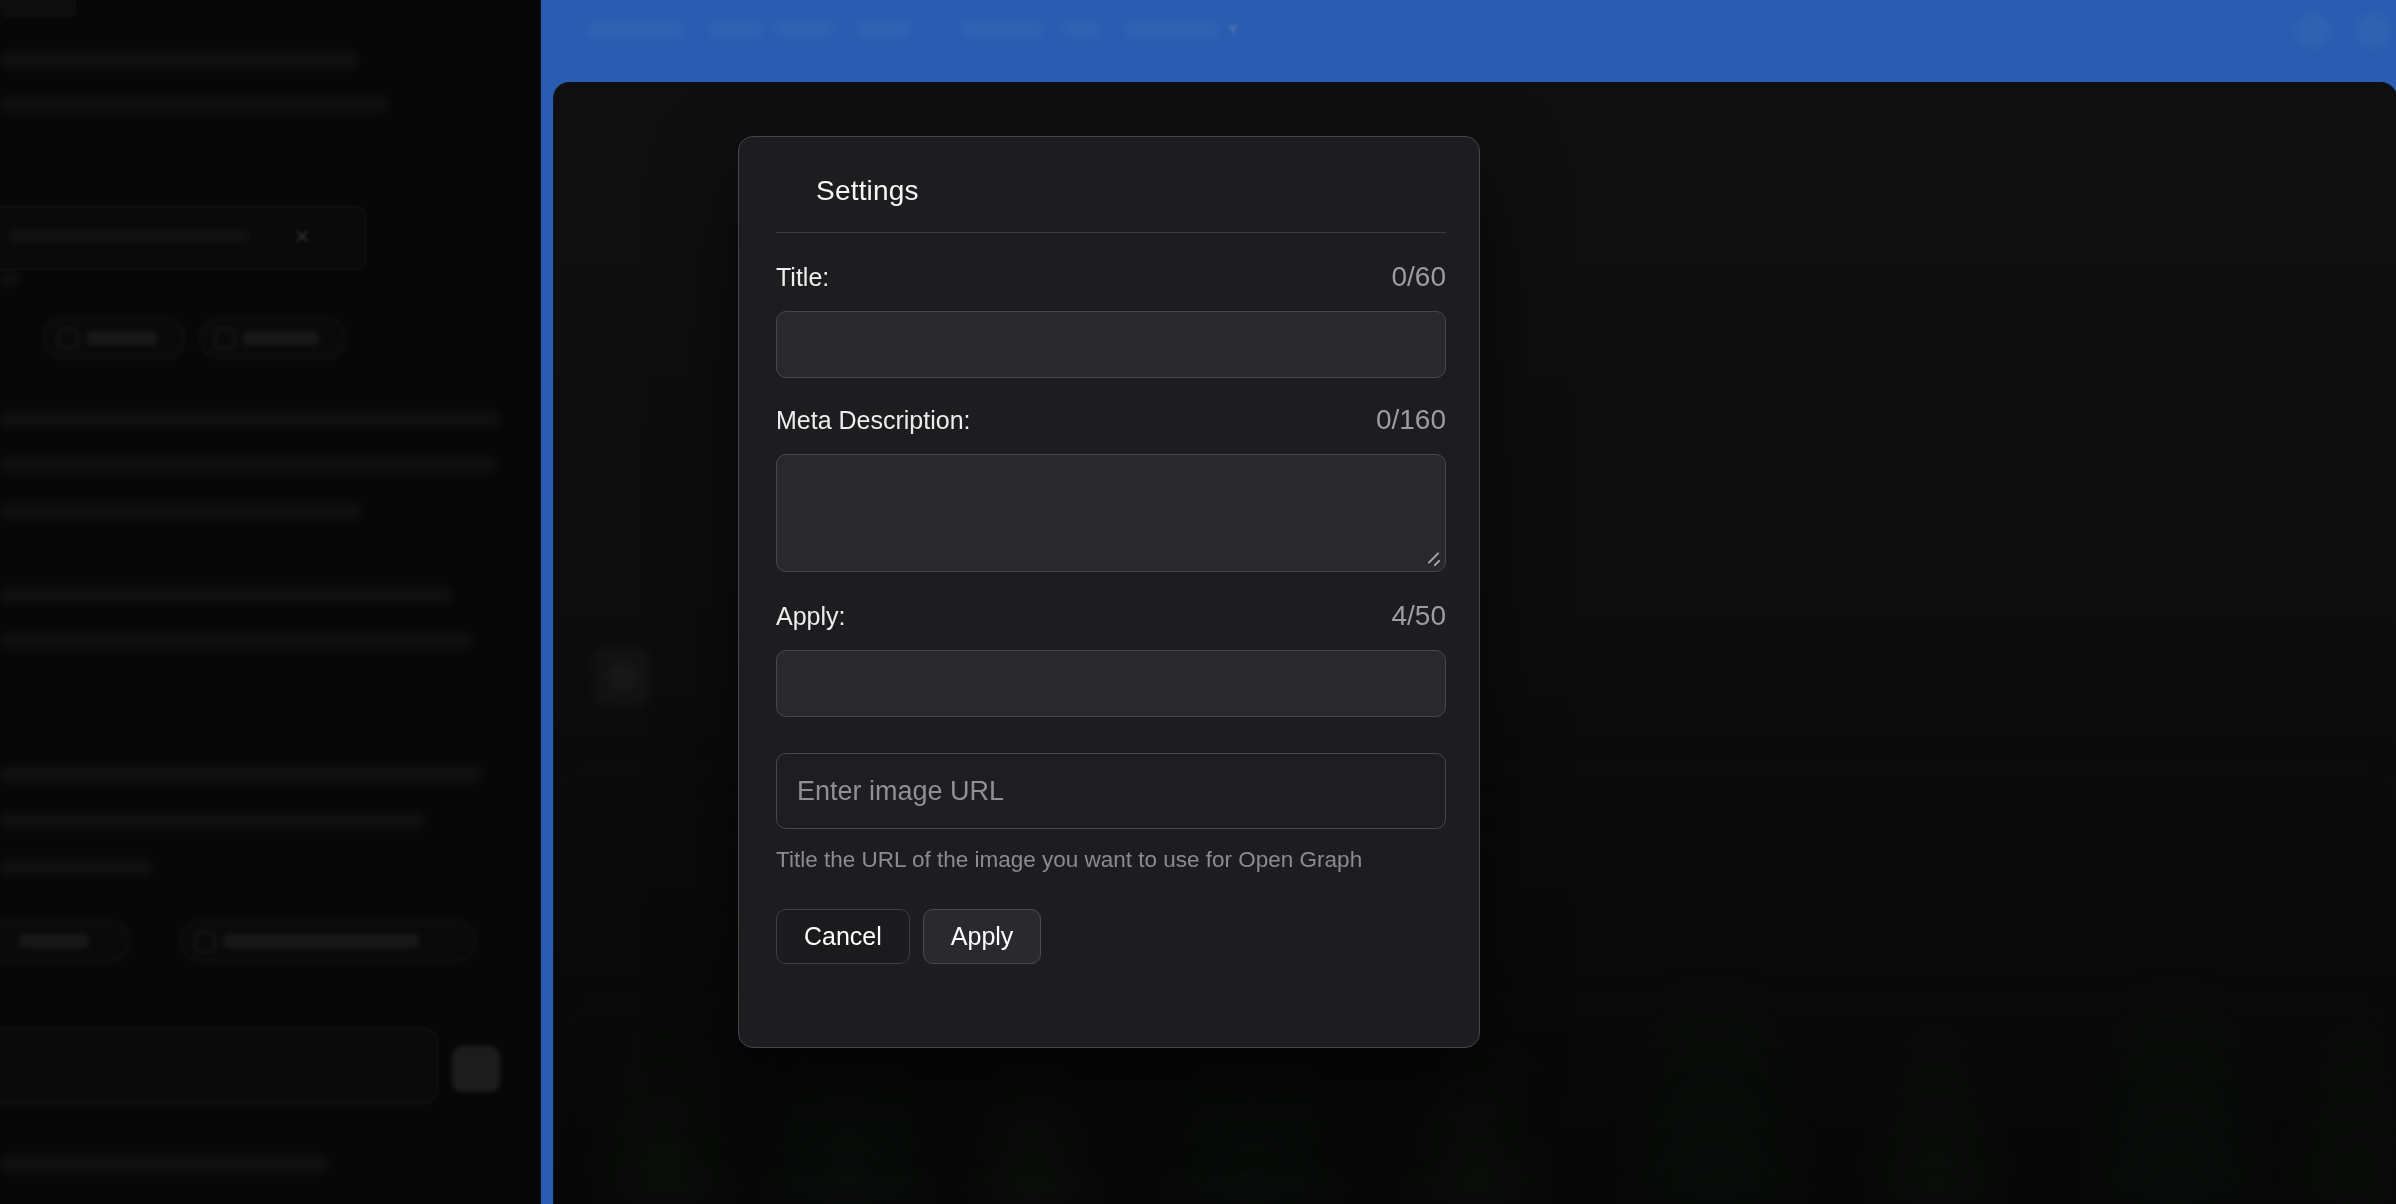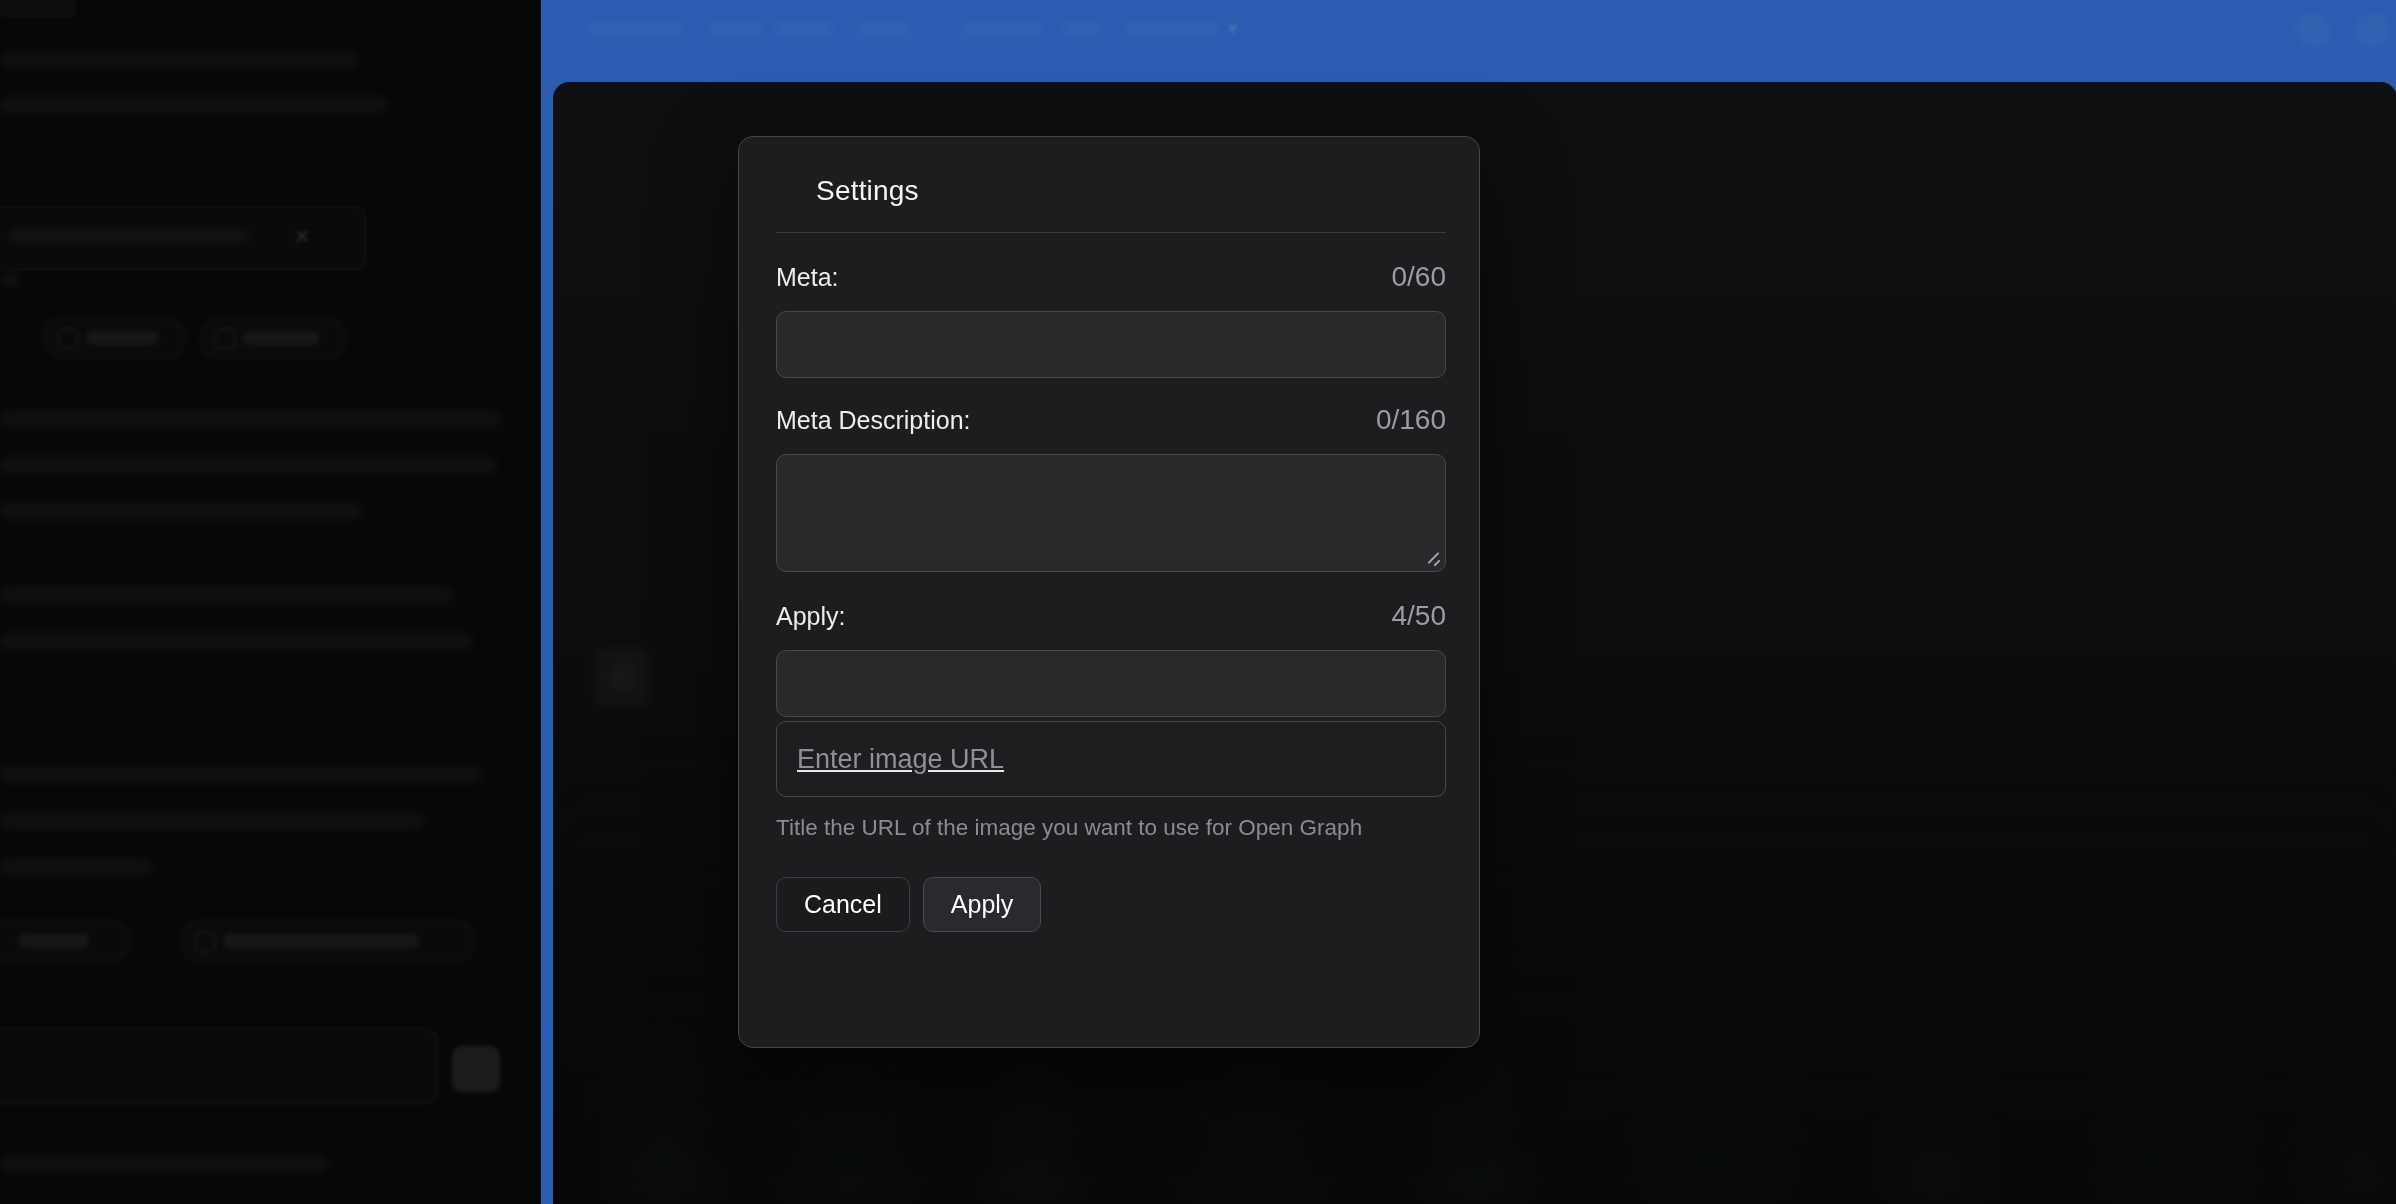--- a/index.html
+++ b/index.html
@@ -128,25 +128,24 @@
     display:block;width:100%;box-sizing:border-box;height:118px;
     background:#29292c;border:1.5px solid #47474c;border-radius:10px;
     color:#f2f2f4;font-size:26px;padding:14px 20px;outline:none;resize:none;
     font-family:"Liberation Sans","DejaVu Sans",sans-serif;
   }
   .grip{position:absolute;right:5px;bottom:5px;width:16px;height:16px;pointer-events:none;}
   .grip i{position:absolute;display:block;background:#a8a8ae;height:2px;transform:rotate(-45deg);border-radius:1px;}
   .grip i:first-child{width:15px;right:0;bottom:8px;}
   .grip i:last-child{width:8px;right:0;bottom:3px;}
   .url-input{
-    display:block;width:100%;box-sizing:border-box;height:76px;margin-top:4px;
+    display:block;width:100%;box-sizing:border-box;height:76px;margin-top:36px;
     background:#1e1e21;border:1.5px solid #47474c;border-radius:10px;
     color:#e8e8ec;font-size:27px;padding:0 20px;outline:none;
     font-family:"Liberation Sans","DejaVu Sans",sans-serif;
-    text-decoration:underline;
   }
   .url-input::placeholder{color:#8f8f97;opacity:1;}
   .helper{margin:18px 0 0;font-size:22.5px;color:#8b8b91;font-weight:400;}
   .actions{display:flex;gap:13px;margin-top:36px;}
   .btn{
     height:55px;border-radius:10px;font-size:25px;color:#ffffff;
     padding:0 27px;cursor:pointer;
     font-family:"Liberation Sans","DejaVu Sans",sans-serif;
   }
   .btn-cancel{background:#1b1b1e;border:1.5px solid #3e3e44;}
@@ -222,21 +221,21 @@
     </main>
   </div>
 
   <div class="overlay"></div>
 
   <section class="modal">
     <h2>Settings</h2>
     <div class="m-divider"></div>
 
     <div class="f-row mt-28">
-      <span class="f-label">Meta:</span>
+      <span class="f-label">Title:</span>
       <span class="f-counter">0/60</span>
     </div>
     <input class="t-input" type="text" value="" style="">
 
     <div class="f-row mt-26">
       <span class="f-label">Meta Description:</span>
       <span class="f-counter">0/160</span>
     </div>
     <div class="t-area-wrap">
       <textarea class="t-area" style=""></textarea>

